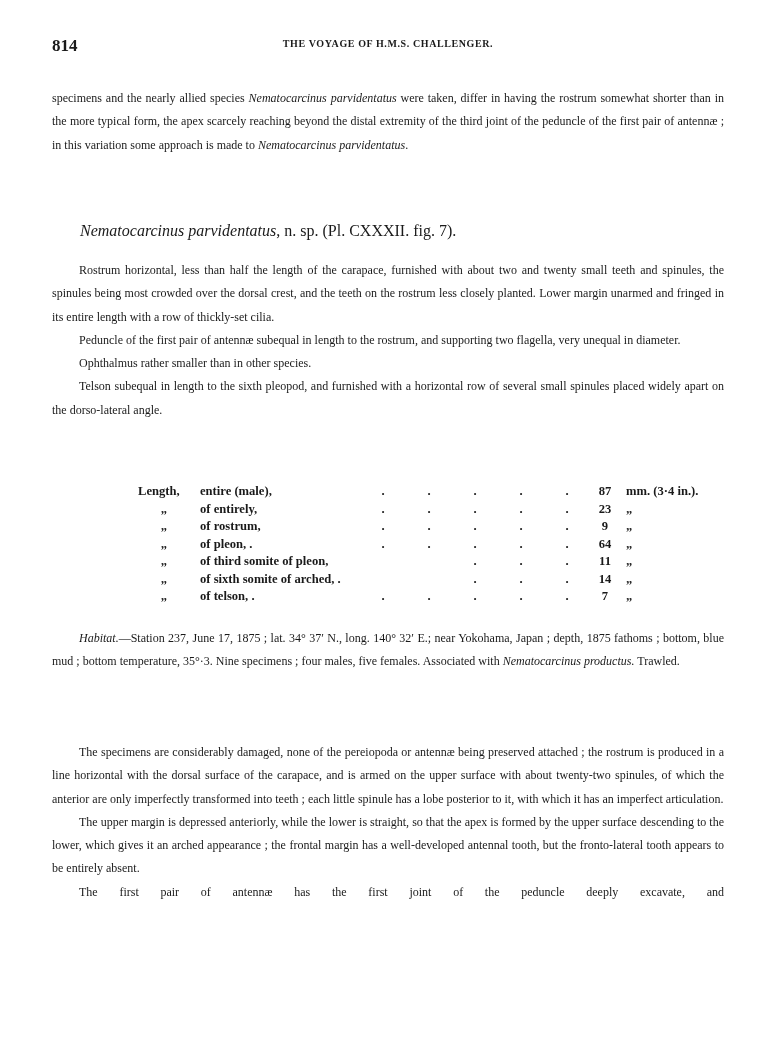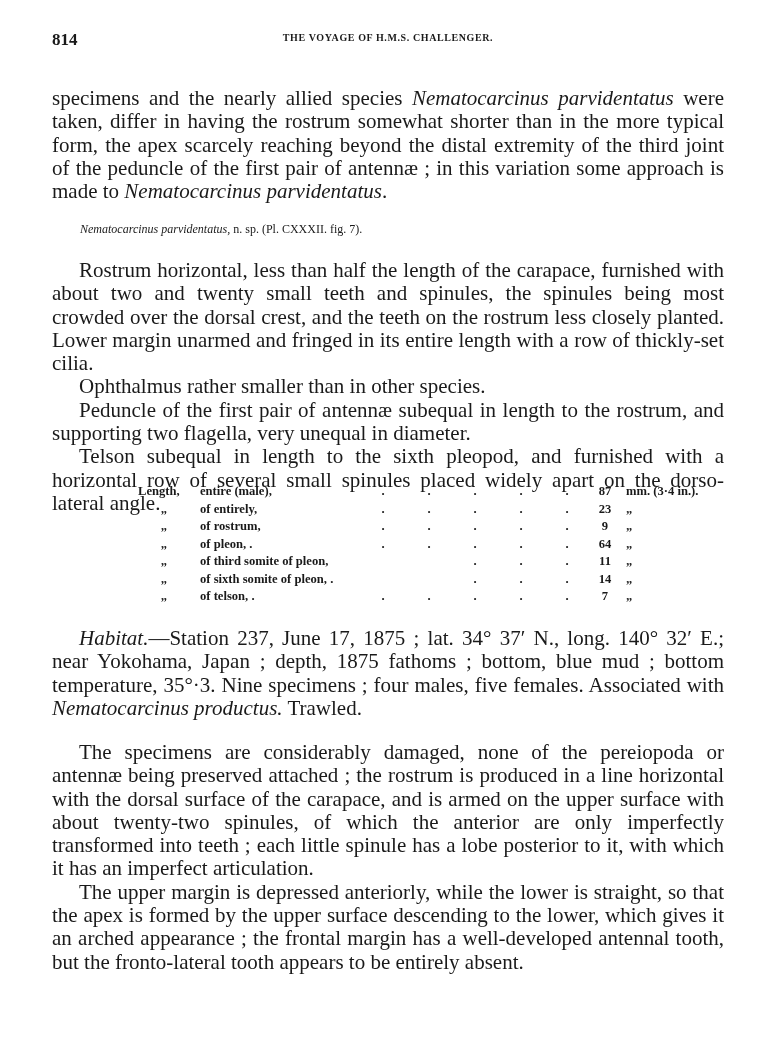--- a/index.html
+++ b/index.html
@@ -1,26 +1,26 @@
 <!DOCTYPE html>
 <html><head>
 <meta charset="utf-8">
 <style>
   html, body { margin: 0; padding: 0; background: #ffffff; }
   body { width: 776px; height: 1050px; position: relative; overflow: hidden;
          font-family: "Liberation Serif", "DejaVu Serif", serif; color: #1a1a1a; }
-  .header { position: absolute; top: 30px; left: 52px; width: 672px; height: 22px; }
+  .header { position: absolute; top: 36px; left: 52px; width: 672px; height: 22px; }
   .page-num { position: absolute; left: 0; top: 0; font-size: 17px; font-weight: bold; }
   .running-title { position: absolute; left: 0; right: 0; top: 2px; text-align: center;
                    font-size: 10px; letter-spacing: 0.6px; font-weight: bold; }
-  .block { position: absolute; left: 52px; width: 672px; font-size: 21px; line-height: 23.3px; }
+  .block { position: absolute; left: 52px; width: 672px; font-size: 12px; line-height: 23.3px; }
   .p { margin: 0; text-align: justify; text-align-last: left; }
   .indent { text-indent: 27px; }
   i { font-style: italic; }
-  .species-heading { position: absolute; left: 80px; top: 222px; font-size: 12px; }
+  .species-heading { position: absolute; left: 80px; top: 222px; font-size: 16px; }
   table.meas { position: absolute; left: 138px; top: 483px; border-collapse: collapse;
                font-size: 12.6px; line-height: 17.5px; font-weight: bold; }
   table.meas td { padding: 0; white-space: nowrap; vertical-align: top; margin-top: 27px; }
   .c-lead { width: 52px; }
   .c-lead.ditto { text-align: center; padding-right: 10px !important; }
   .c-label { width: 160px; }
   .dots { width: 170px; letter-spacing: 0; }
   .dots span { display: inline-block; width: 46px; text-align: center; }
   .c-val { width: 30px; text-align: center; padding-right: 6px !important; }
   .c-unit { width: 100px; }
@@ -34,22 +34,22 @@
 </div>
 
 <div class="block" style="top:87px;">
   <p class="p"><span>specimens and the nearly allied species </span><i>Nematocarcinus parvidentatus</i><span> were taken, differ in having the rostrum somewhat shorter than in the more typical form, the apex scarcely reaching beyond the distal extremity of the third joint of the peduncle of the first pair of antennæ ; in this variation some approach is made to </span><i>Nematocarcinus parvidentatus</i><span>.</span></p>
 </div>
 
 <div class="species-heading"><i>Nematocarcinus parvidentatus</i><span>, n. sp. (Pl. CXXXII. fig. 7).</span></div>
 
 <div class="block" style="top:259px;">
   <p class="p indent">Rostrum horizontal, less than half the length of the carapace, furnished with about two and twenty small teeth and spinules, the spinules being most crowded over the dorsal crest, and the teeth on the rostrum less closely planted.  Lower margin unarmed and fringed in its entire length with a row of thickly-set cilia.</p>
+  <p class="p indent">Peduncle of the first pair of antennæ subequal in length to the rostrum, and supporting two flagella, very unequal in diameter.</p>
   <p class="p indent">Ophthalmus rather smaller than in other species.</p>
-  <p class="p indent">Peduncle of the first pair of antennæ subequal in length to the rostrum, and supporting two flagella, very unequal in diameter.</p>
   <p class="p indent">Telson subequal in length to the sixth pleopod, and furnished with a horizontal row of several small spinules placed widely apart on the dorso-lateral angle.</p>
 </div>
 
 <table class="meas">
   <tbody>
       <tr>
     <td class="c-lead">Length,</td>
     <td class="c-label">entire (male),</td>
     <td class="dots"><span>.</span><span>.</span><span>.</span><span>.</span><span>.</span></td>
     <td class="c-val">87</td>
@@ -78,21 +78,21 @@
   </tr>
   <tr>
     <td class="c-lead ditto">„</td>
     <td class="c-label">of third somite of pleon,</td>
     <td class="dots"><span></span><span></span><span>.</span><span>.</span><span>.</span></td>
     <td class="c-val">11</td>
     <td class="c-unit">„</td>
   </tr>
   <tr>
     <td class="c-lead ditto">„</td>
-    <td class="c-label">of sixth somite of pleon, .</td>
+    <td class="c-label">of sixth somite of arched, .</td>
     <td class="dots"><span></span><span></span><span>.</span><span>.</span><span>.</span></td>
     <td class="c-val">14</td>
     <td class="c-unit">„</td>
   </tr>
   <tr>
     <td class="c-lead ditto">„</td>
     <td class="c-label">of telson, .</td>
     <td class="dots"><span>.</span><span>.</span><span>.</span><span>.</span><span>.</span></td>
     <td class="c-val">7</td>
     <td class="c-unit">„</td>
@@ -100,13 +100,14 @@
 </tbody>
   </table>
 
 <div class="block" style="top:627px;">
   <p class="p indent"><i>Habitat.</i><span>—Station 237, June 17, 1875 ; lat. 34° 37′ N., long. 140° 32′ E.; near Yokohama, Japan ; depth, 1875 fathoms ; bottom, blue mud ; bottom temperature, 35°·3. Nine specimens ; four males, five females.  Associated with </span><i>Nematocarcinus productus.</i><span> Trawled.</span></p>
 </div>
 
 <div class="block" style="top:741px;">
   <p class="p indent">The specimens are considerably damaged, none of the pereiopoda or antennæ being preserved attached ; the rostrum is produced in a line horizontal with the dorsal surface of the carapace, and is armed on the upper surface with about twenty-two spinules, of which the anterior are only imperfectly transformed into teeth ; each little spinule has a lobe posterior to it, with which it has an imperfect articulation.</p>
   <p class="p indent">The upper margin is depressed anteriorly, while the lower is straight, so that the apex is formed by the upper surface descending to the lower, which gives it an arched appearance ; the frontal margin has a well-developed antennal tooth, but the fronto-lateral tooth appears to be entirely absent.</p>
+  <p class="p indent" style="text-align-last: justify;">The first pair of antennæ has the first joint of the peduncle deeply excavate, and</p>
 </div>
 
 </body></html>

